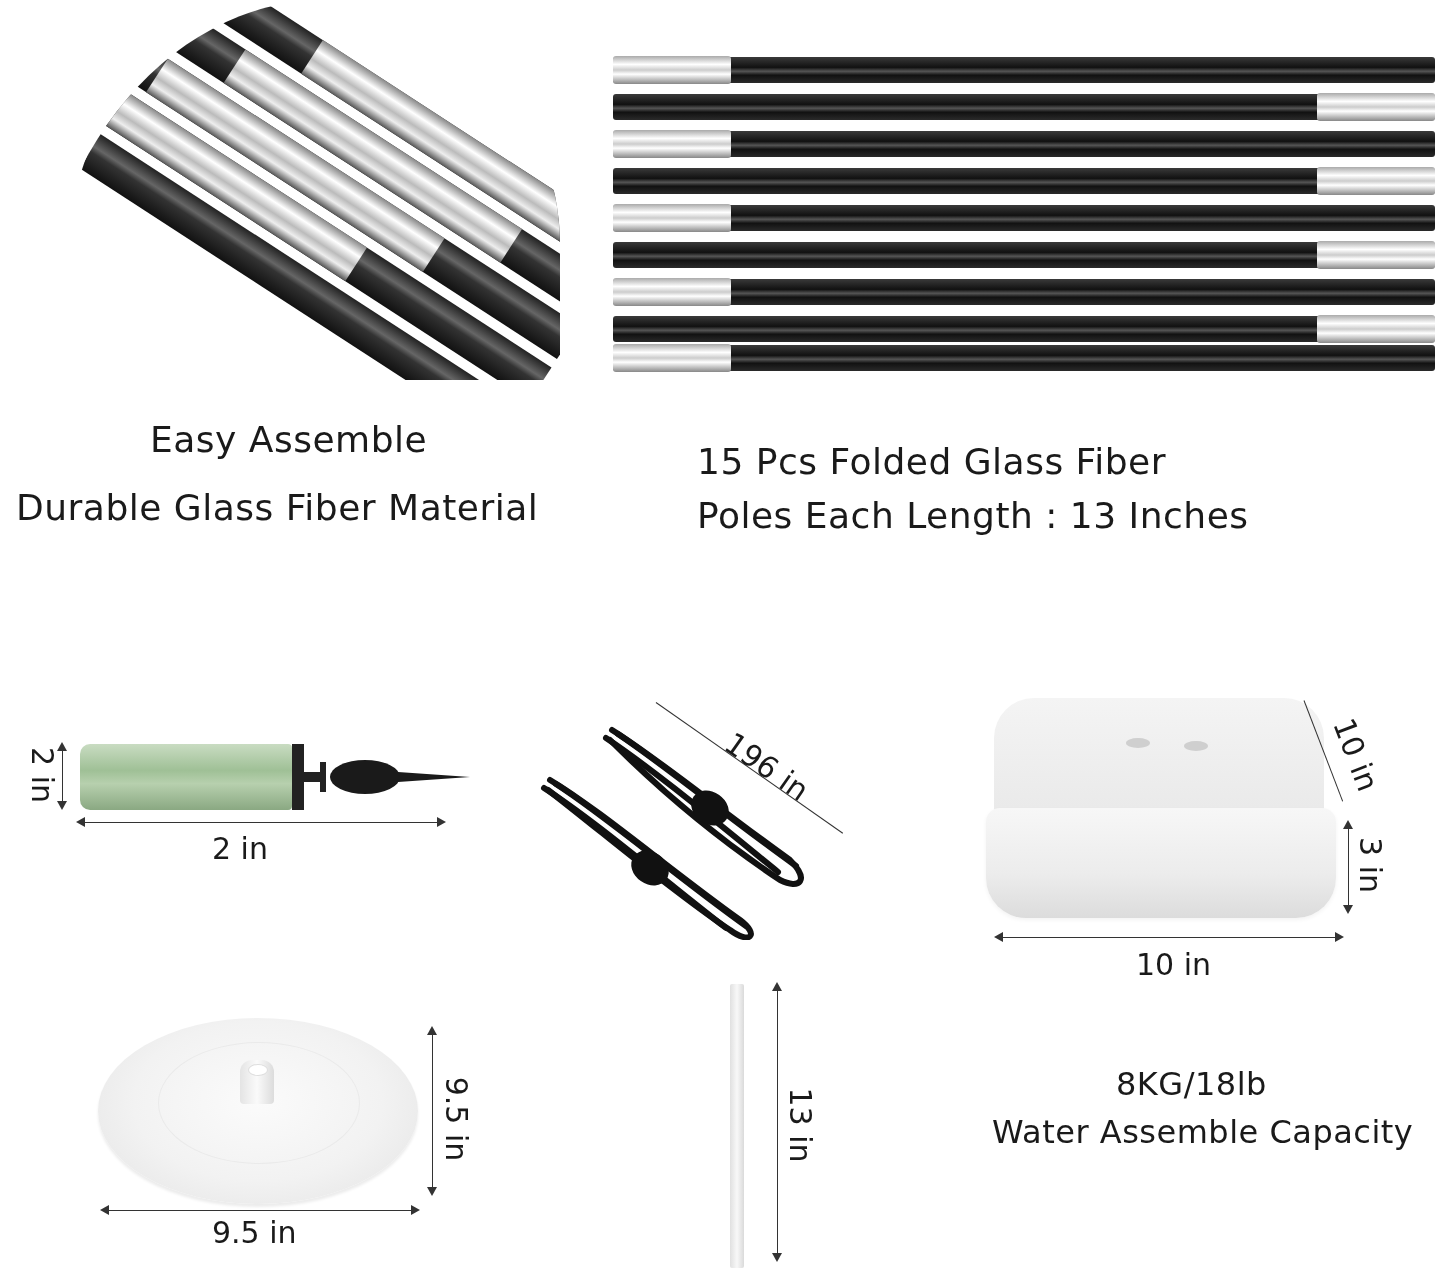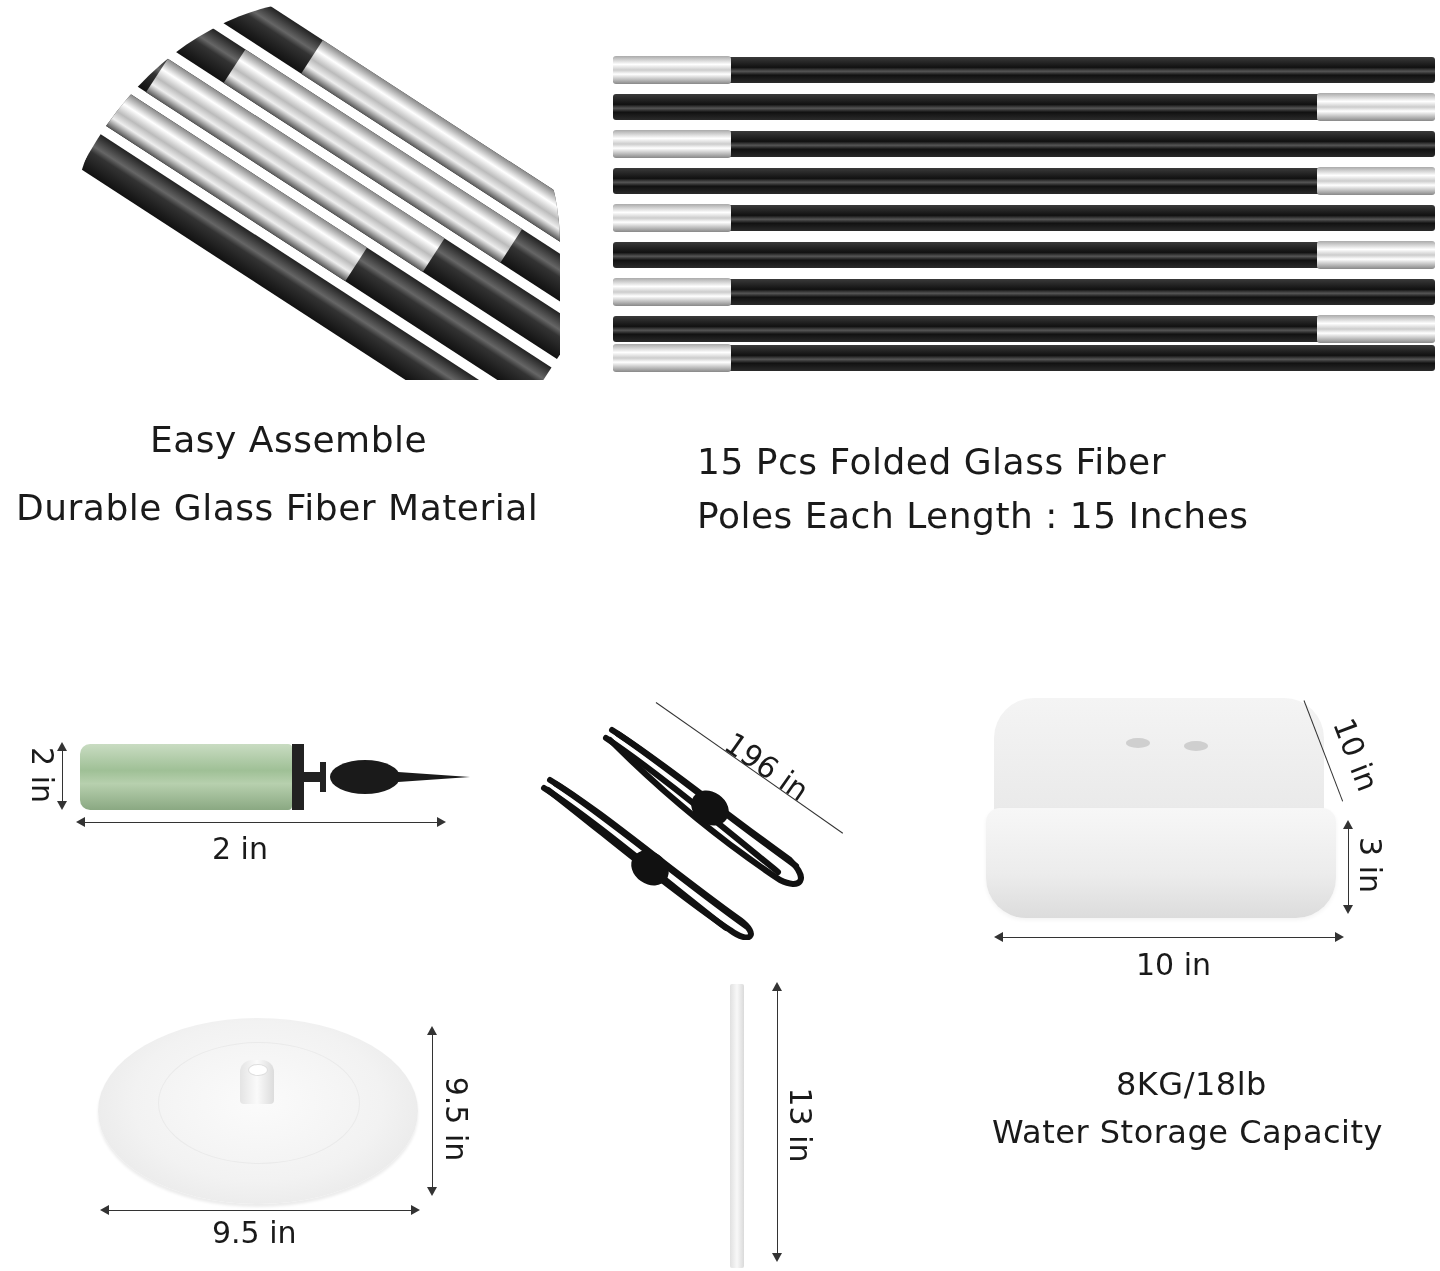--- a/index.html
+++ b/index.html
@@ -81,21 +81,21 @@
       <div class="ferrule" style="left:0;"></div>
     </div>
   <div class="pole-row" style="top:316px;">
       <div class="ferrule" style="right:0;"></div>
     </div>
   <div class="pole-row" style="top:345px;">
       <div class="ferrule" style="left:0;"></div>
     </div>
 </div>
 <div class="abs caption" style="left:697px;top:444px;">15 Pcs Folded Glass Fiber</div>
-<div class="abs caption" style="left:697px;top:498px;">Poles Each Length : 15 Inches</div>
+<div class="abs caption" style="left:697px;top:498px;">Poles Each Length : 13 Inches</div>
 
 <div class="abs" style="left:80px;top:744px;width:400px;height:70px;">
   <div style="position:absolute;left:0;top:0;width:212px;height:66px;border-radius:10px 4px 4px 10px;
               background:linear-gradient(#c9dcc2,#9fc096 40%,#b7d0ae 60%,#8aa882);"></div>
   <div style="position:absolute;left:212px;top:0;width:12px;height:66px;background:#222;"></div>
   <div style="position:absolute;left:224px;top:28px;width:22px;height:10px;background:#222;"></div>
   <div style="position:absolute;left:240px;top:18px;width:6px;height:30px;background:#222;"></div>
   <div style="position:absolute;left:250px;top:16px;width:70px;height:34px;border-radius:50%;background:#1a1a1a;"></div>
   <div style="position:absolute;left:318px;top:28px;width:0;height:0;border-top:5px solid transparent;border-bottom:5px solid transparent;border-left:72px solid #1a1a1a;"></div>
 </div>
@@ -146,13 +146,13 @@
 <div class="arrow-v" style="left:432px;top:1028px;height:166px;"></div>
 <div class="abs dim rot90" style="left:414px;top:1104px;">9.5 in</div>
 <div class="arrow-h" style="left:102px;top:1210px;width:316px;"></div>
 <div class="abs dim" style="left:212px;top:1218px;">9.5 in</div>
 
 <div class="abs" style="left:730px;top:984px;width:14px;height:284px;background:linear-gradient(90deg,#e0e0e0,#f8f8f8,#dadada);border-radius:2px;"></div>
 <div class="arrow-v" style="left:777px;top:984px;height:276px;"></div>
 <div class="abs dim rot90" style="left:762px;top:1110px;">13 in</div>
 
 <div class="abs caption" style="left:1116px;top:1068px;font-size:32px;">8KG/18lb</div>
-<div class="abs caption" style="left:992px;top:1116px;font-size:32px;">Water Storage Capacity</div>
+<div class="abs caption" style="left:992px;top:1116px;font-size:32px;">Water Assemble Capacity</div>
 
 </body></html>

